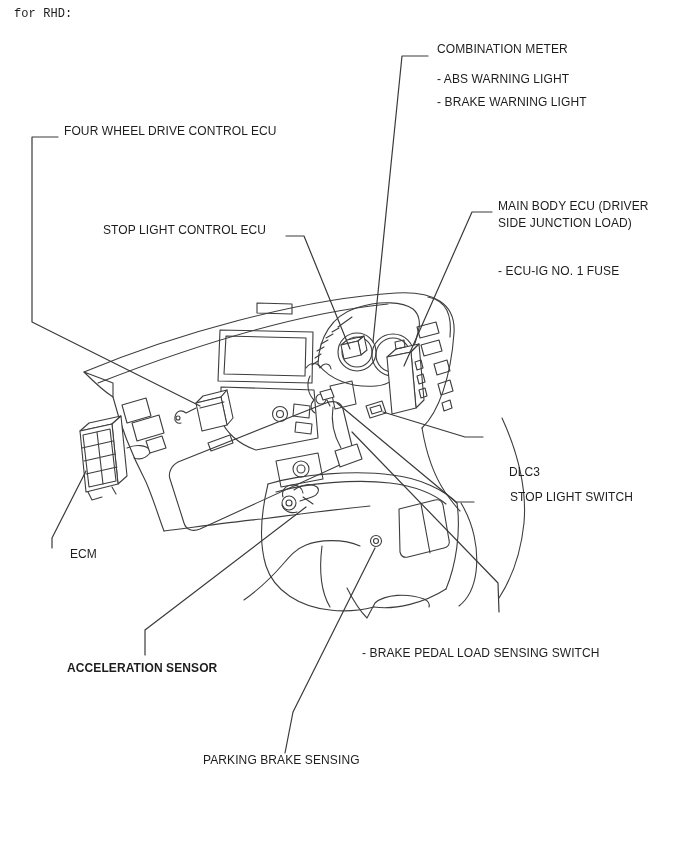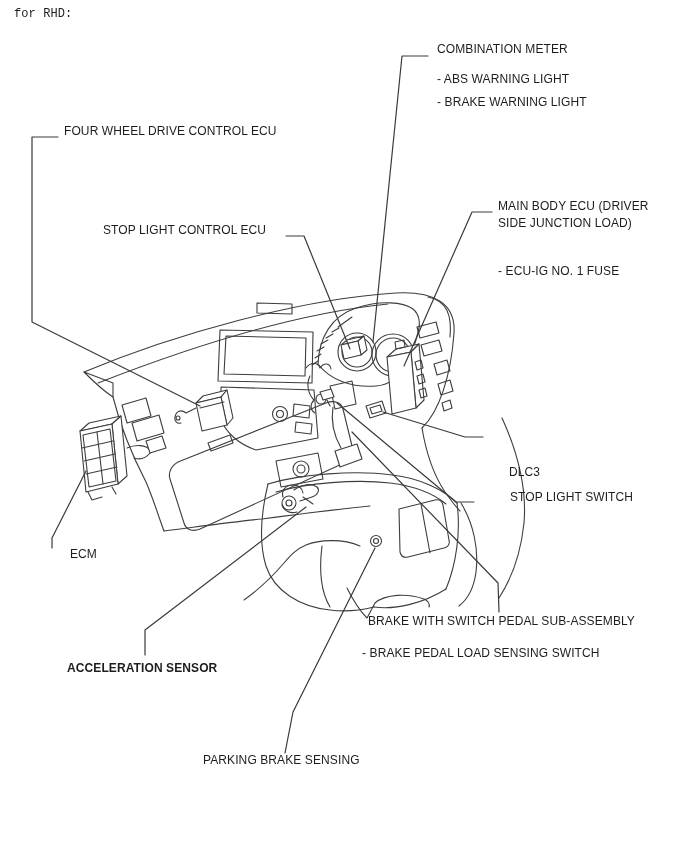--- a/index.html
+++ b/index.html
@@ -166,19 +166,18 @@
   <div class="lbl" style="left:437px;top:96px;">- BRAKE WARNING LIGHT</div>
 
   <div class="lbl wrap" style="left:498px;top:198px;">MAIN BODY ECU (DRIVER SIDE JUNCTION LOAD)</div>
   <div class="lbl" style="left:498px;top:265px;">- ECU-IG NO. 1 FUSE</div>
 
   <div class="lbl" style="left:509px;top:426px;margin-top:40px;">DLC3</div>
   <div class="lbl" style="left:478px;top:491px;margin-left:32px;">STOP LIGHT SWITCH</div>
 
   <div class="lbl" style="left:36px;top:548px;margin-left:34px;">ECM</div>
 
-  <div class="lbl" style="left:368px;top:615px;">BRAKE WITH SWITCH PEDAL SUB-ASSEMBLY</div>
   <div class="lbl" style="left:362px;top:647px;">- BRAKE PEDAL LOAD SENSING SWITCH</div>
 
   <div class="lbl" style="left:67px;top:662px;font-weight:bold;">ACCELERATION SENSOR</div>
   <div class="lbl" style="left:203px;top:754px;">PARKING BRAKE SENSING</div>
 
 </div>
 
 </body></html>

